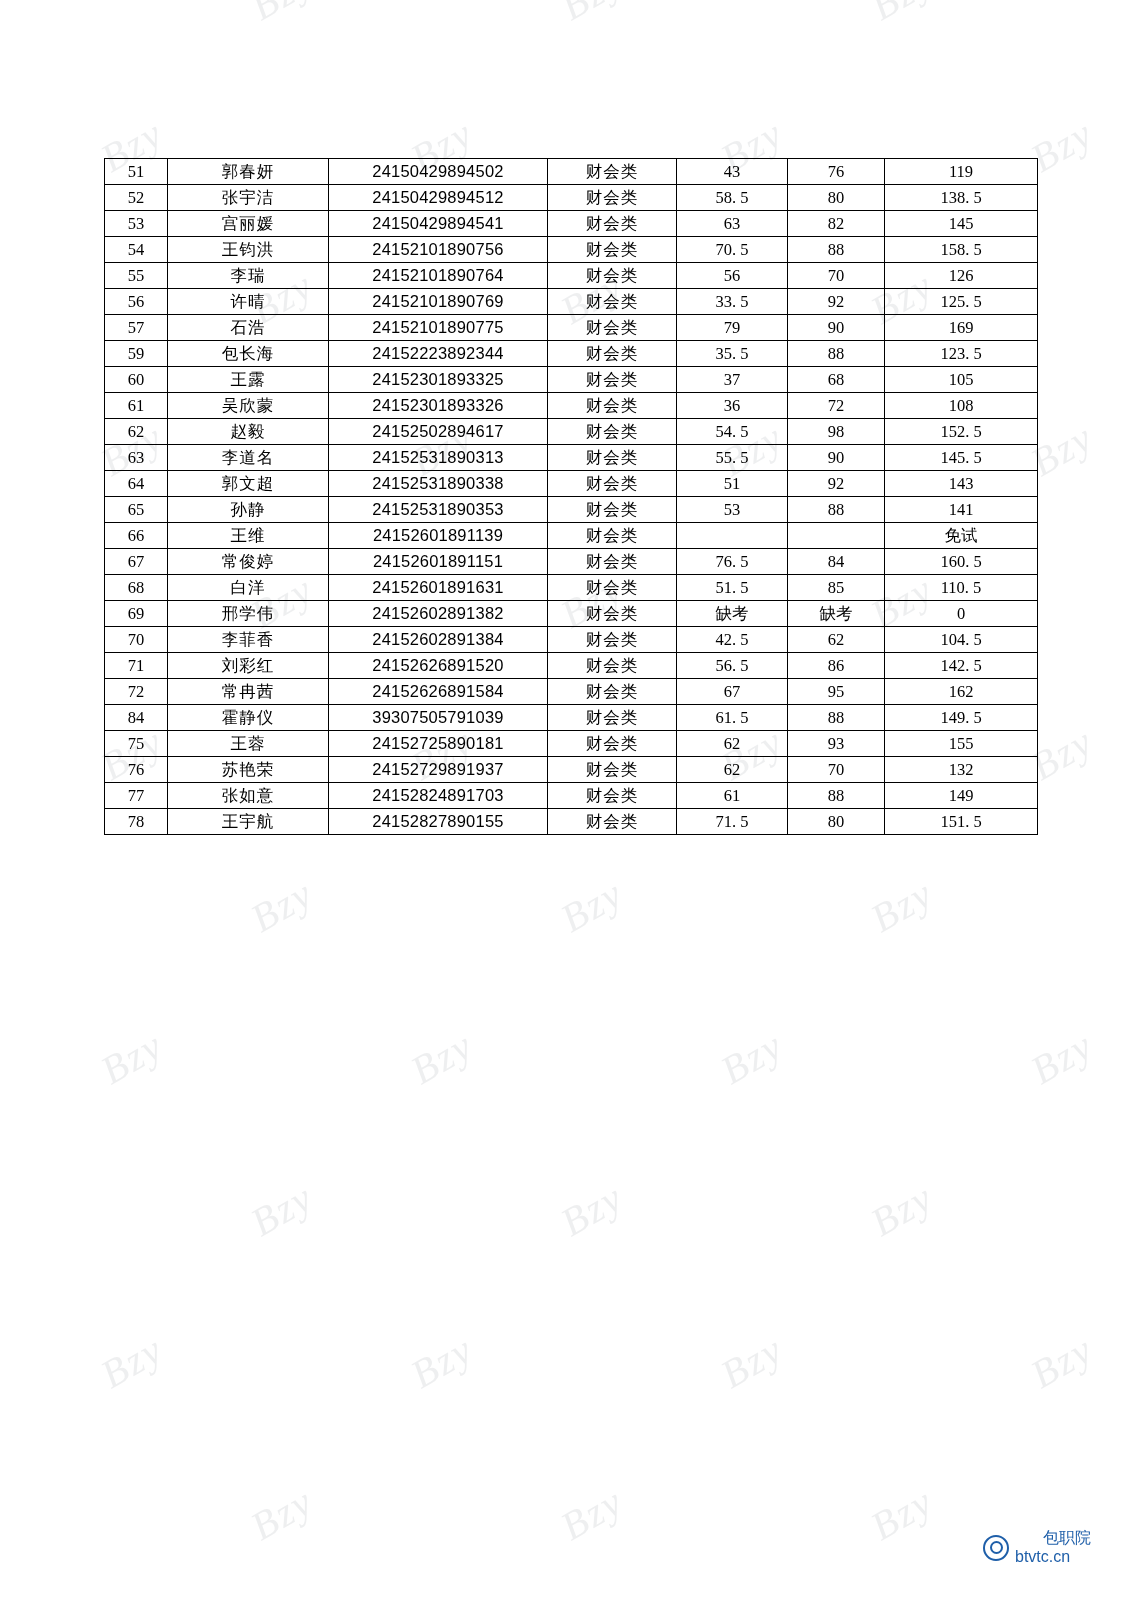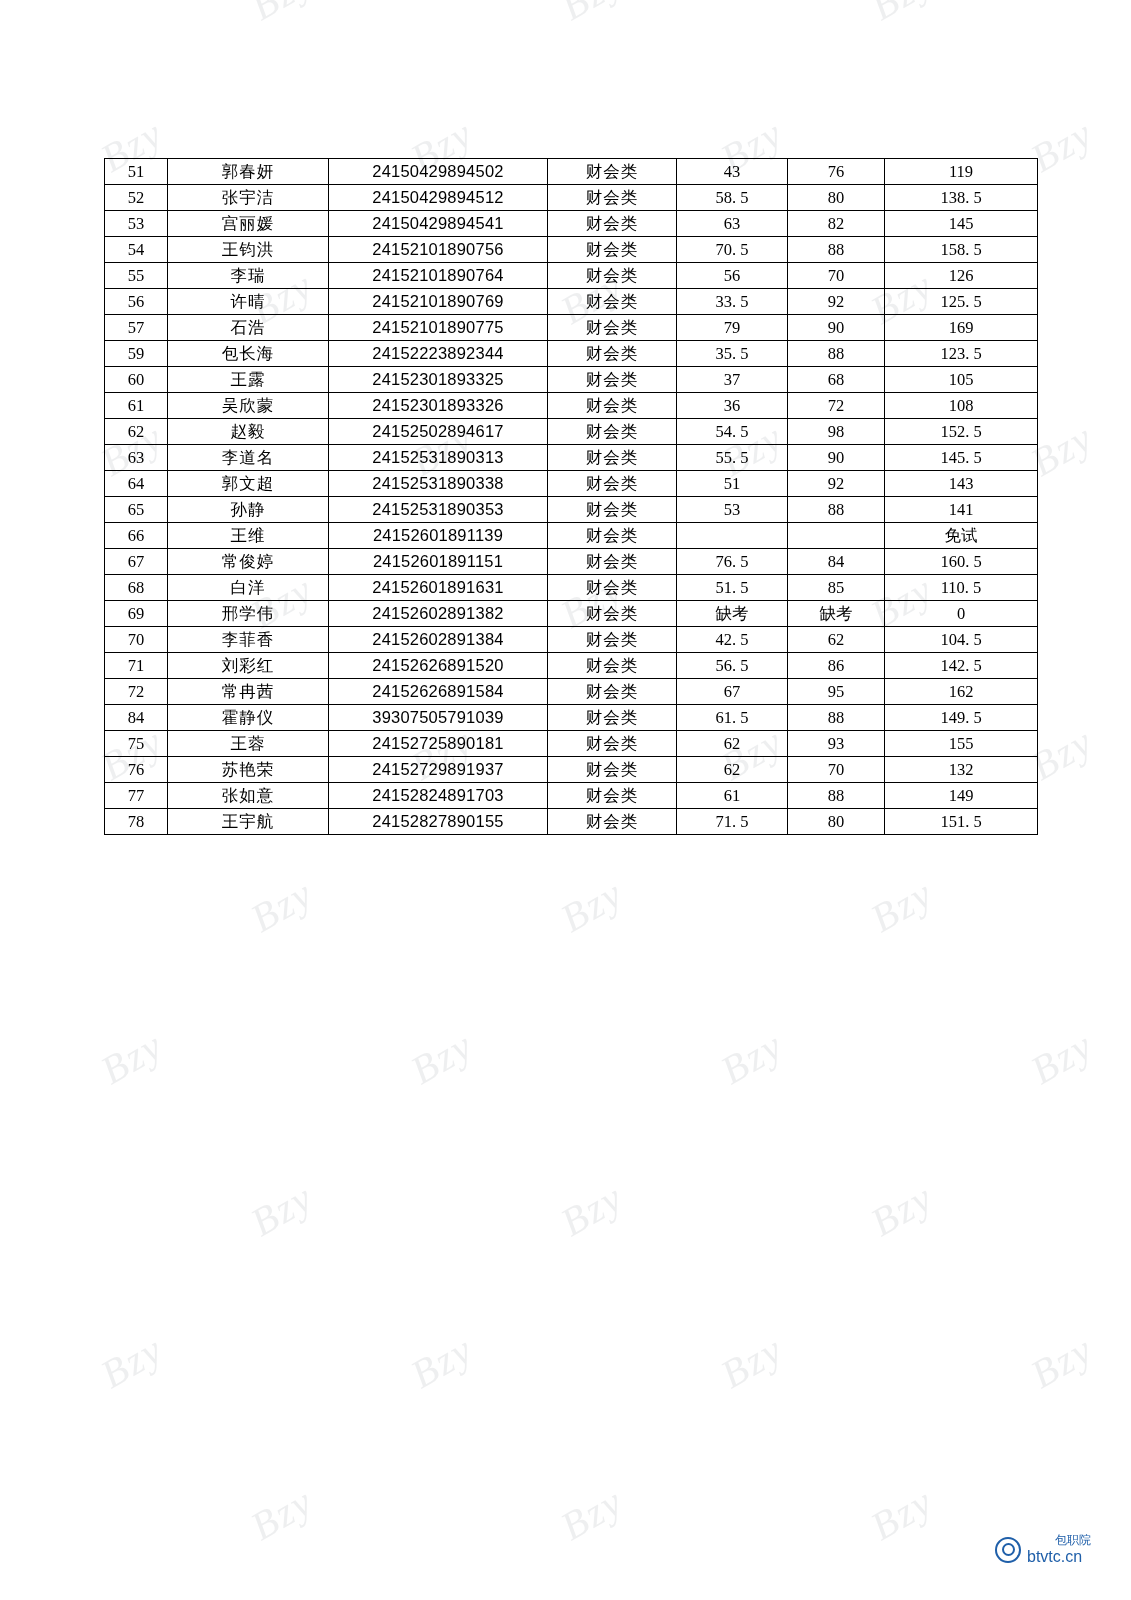--- a/index.html
+++ b/index.html
@@ -96,21 +96,21 @@
     border-radius: 50%;
     border: 2px solid #1f5fa9;
     box-sizing: border-box;
   }
   #footer-logo .logo-text {
     display: flex;
     flex-direction: column;
     line-height: 1.15;
   }
   #footer-logo .logo-name {
-    font-size: 12px;
+    font-size: 16px;
     color: #1f5fa9;
     font-family: "Liberation Sans", sans-serif;
     margin-left: 28px;
   }
   #footer-logo .logo-url {
     font-size: 16px;
     color: #1f5fa9;
     font-family: "Liberation Sans", sans-serif;
   }
 </style>

